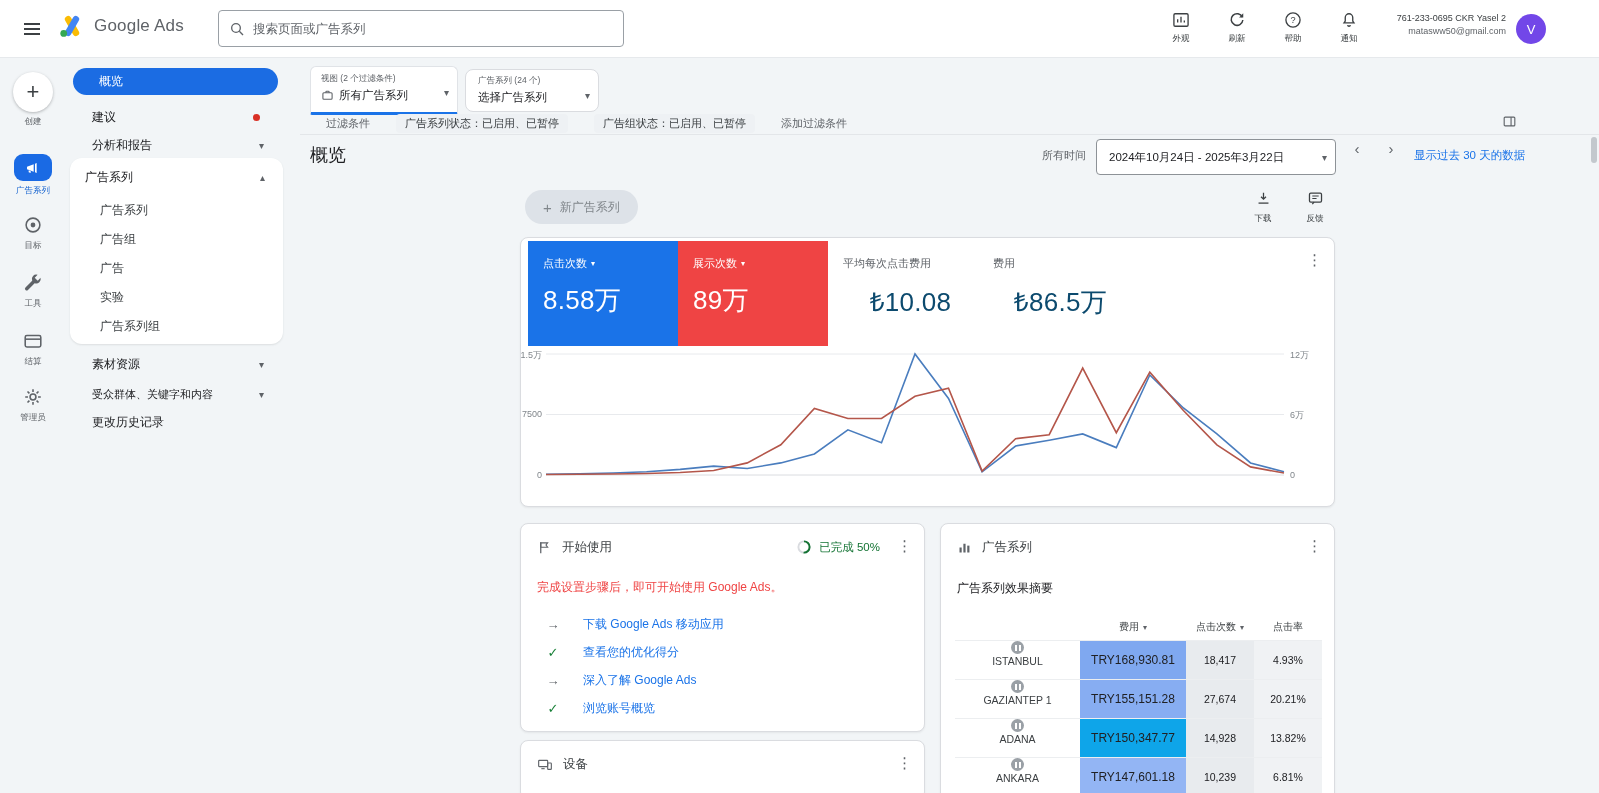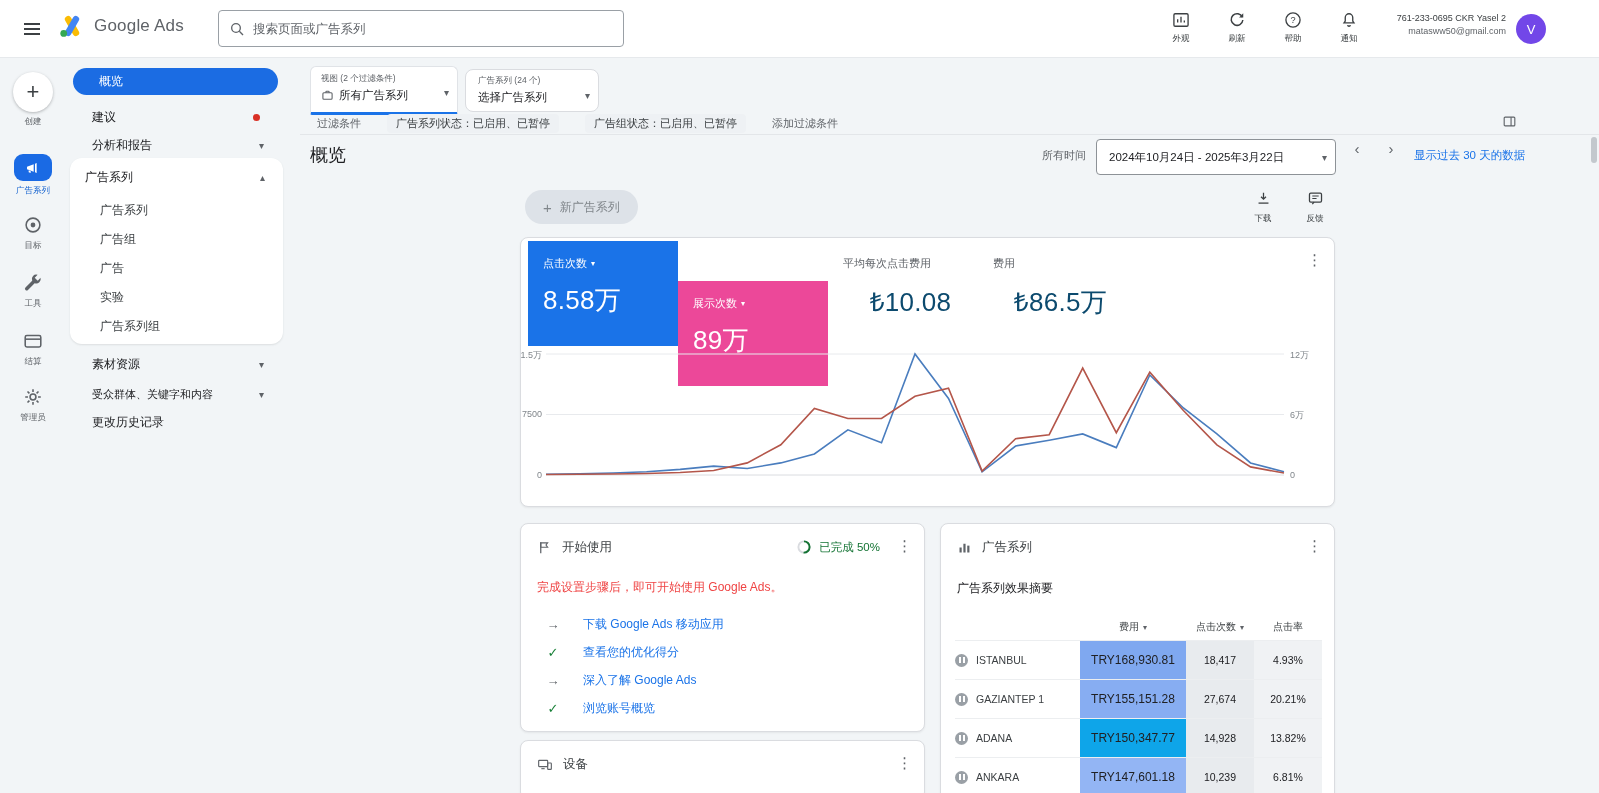--- a/index.html
+++ b/index.html
@@ -41,21 +41,21 @@
   .nav-group .parent { position:absolute; left:0; top:6px; width:213px; height:26px; display:flex; align-items:center; padding-left:15px; font-size:12px; cursor:pointer; }
   .nav-child { position:absolute; left:0; width:213px; height:28px; display:flex; align-items:center; padding-left:30px; font-size:12px; color:#3c4043; cursor:pointer; }
 
   
   .view-sel { position:absolute; left:310px; top:66px; width:148px; height:49px; background:#fff; border:1px solid #e0e3e7; border-bottom:3px solid #1a73e8; border-radius:6px 6px 2px 2px; padding:6px 8px 0 10px; cursor:pointer; }
   .sel-cap { font-size:8.5px; color:#5f6368; white-space:nowrap; }
   .sel-val { font-size:11.5px; color:#202124; margin-top:3px; display:flex; align-items:center; gap:5px; white-space:nowrap; }
   .sel-car { position:absolute; right:8px; top:20px; font-size:10px; color:#5f6368; }
   .camp-sel { position:absolute; left:465px; top:69px; width:134px; height:43px; background:#fff; border:1px solid #dadce0; border-radius:8px; padding:5px 8px 0 12px; cursor:pointer; }
   .filterbar { position:absolute; left:300px; top:112px; width:1299px; height:23px; border-bottom:1px solid #e3e6e9; display:flex; align-items:center; font-size:11px; color:#5f6368; }
-  .filterbar .flabel { margin-left:17px; }
+  .filterbar .flabel { margin-left:26px; }
   .fchip { margin-left:26px; background:#eef1f4; border-radius:4px; padding:2px 9px; color:#3c4043; cursor:pointer; white-space:nowrap; }
   .addfilter { margin-left:26px; cursor:pointer; }
   .panel-ico { position:absolute; right:82px; top:114px; cursor:pointer; }
 
   
   .page-title { position:absolute; left:310px; top:143px; font-size:18px; color:#202124; }
   .date-label { position:absolute; left:1042px; top:148px; font-size:11px; color:#5f6368; }
   .date-box { position:absolute; left:1096px; top:139px; width:240px; height:36px; background:#fff; border:1px solid #8d9297; border-radius:4px; display:flex; align-items:center; padding:0 8px 0 12px; font-size:11.5px; cursor:pointer; }
   .date-box .car { margin-left:auto; color:#5f6368; font-size:10px; }
   .date-nav { position:absolute; top:140px; font-size:15px; color:#5f6368; cursor:pointer; width:22px; text-align:center; }
@@ -94,21 +94,21 @@
   .setup-item .sicon.arrow { color:#5f6368; }
   .setup-item .sicon.check { color:#188038; }
   .setup-item .stext { color:#1a73e8; }
 
   
   #campaigns-card { left:940px; top:523px; width:395px; height:280px; }
   .sub-title { position:absolute; left:16px; top:56px; font-size:12px; color:#202124; }
   .ctable { position:absolute; left:14px; top:90px; width:367px; }
   .crow { display:flex; align-items:stretch; height:39px; border-top:1px solid #eceef0; }
   .crow.head { height:26px; border-top:none; align-items:center; }
-  .c-name { width:125px; display:flex; align-items:center; gap:8px; font-size:10.5px; color:#3c4043; }
+  .c-name { width:125px; display:flex; align-items:center; gap:1px; font-size:10.5px; color:#3c4043;flex-direction:column; }
   .c-cost { width:106px; display:flex; align-items:center; justify-content:center; font-size:12px; color:#202124; }
   .c-clicks { width:68px; display:flex; align-items:center; justify-content:center; font-size:10.5px; background:#e8ebee; }
   .c-ctr { width:68px; display:flex; align-items:center; justify-content:center; font-size:10.5px; background:#f0f2f4; }
   .crow.head .c-cost,.crow.head .c-clicks,.crow.head .c-ctr { background:none; font-size:10px; color:#3c4043; gap:4px; }
   .hcar { font-size:8px; color:#5f6368; }
   .pauseicon { width:13px; height:13px; min-width:13px; border-radius:50%; background:#9aa0a6; position:relative; display:inline-block; }
   .pauseicon::before,.pauseicon::after { content:""; position:absolute; top:3.5px; width:2px; height:6px; background:#fff; }
   .pauseicon::before { left:4px; } .pauseicon::after { left:7.5px; }
 
   
@@ -331,21 +331,21 @@
 
   <div class="card" id="metrics-card">
     <span class="kebab">⋮</span>
     <div class="tile colored" style="left: 7px; background: rgb(26, 115, 232);">
       <div class="tlabel">
           <span>点击次数</span>
           <span style="font-size:8px">▾</span>
         </div>
       <div class="tvalue">8.58万</div>
     </div>
-    <div class="tile colored" style="left: 157px; background: #ec4899; margin-top: 40px;">
+    <div class="tile colored" style="left: 157px; background: #ef4444;">
       <div class="tlabel">
           <span>展示次数</span>
           <span style="font-size:8px">▾</span>
         </div>
       <div class="tvalue">89万</div>
     </div>
     <div class="tile plain" style="left:307px">
       <div class="tlabel">
           <span>平均每次点击费用</span>
         </div>

